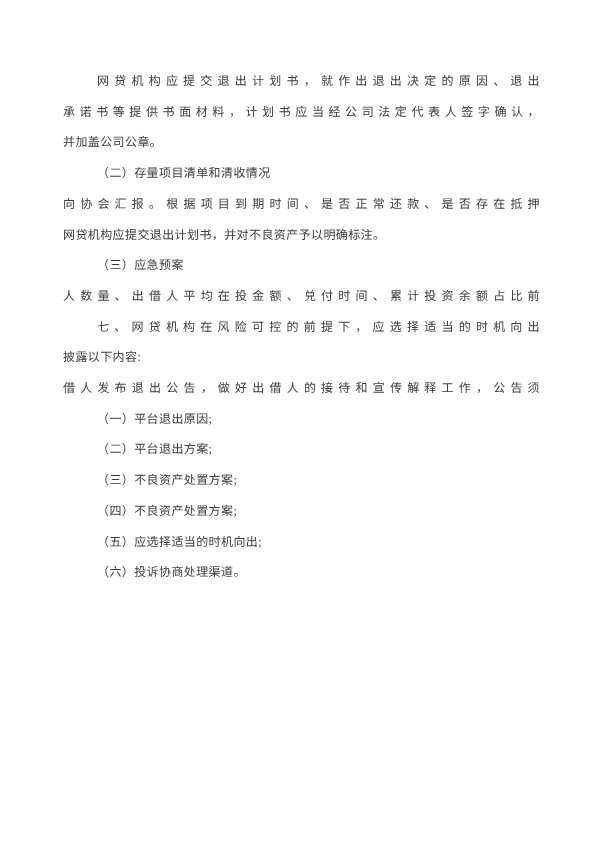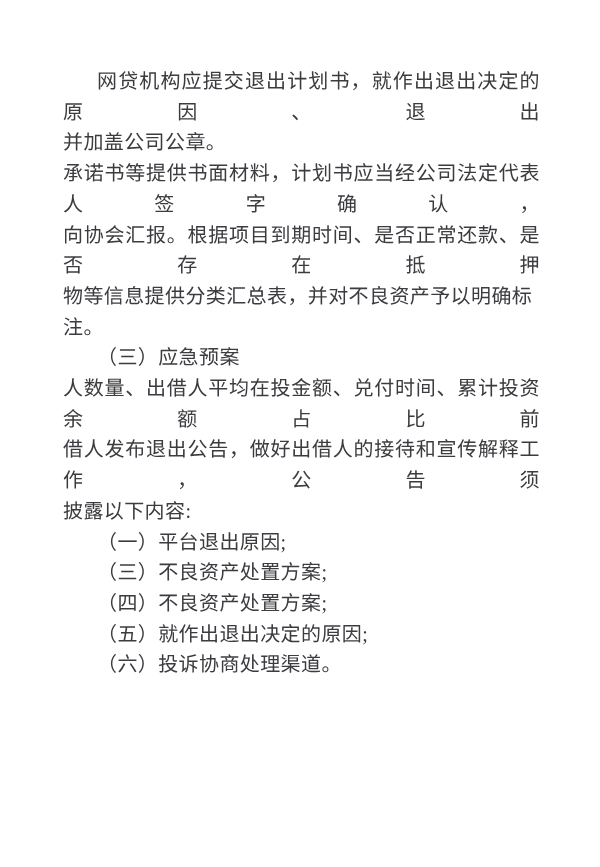--- a/index.html
+++ b/index.html
@@ -20,21 +20,21 @@
     padding: 66px 57px 0 63px;
     background: var(--page-bg, #ffffff);
     color: var(--text-color, #3c3c40);
   }
   .block {
     margin: 0;
     padding: 0;
   }
   .line {
     width: 477px;
-    font-size: 20px;
+    font-size: 12px;
     letter-spacing: 0.4px;
     line-height: 30.7px;
     text-align: left;
     overflow: visible;
   }
   .line.first {
     text-indent: 34px;
   }
   .line.justify {
     text-align: justify;
@@ -42,46 +42,53 @@
     text-justify: inter-character;
   }
 </style>
 </head>
 <body style="background: rgb(255, 255, 255);">
 
 <div class="page" style="--page-bg: #ffffff; --text-color: #3c3c40;">
   <div id="doc-content">
       <div class="block">
         <div class="line first justify">网贷机构应提交退出计划书，就作出退出决定的原因、退出</div>
+        <div class="line justify">承诺书等提供书面材料，计划书应当经公司法定代表人签字确认，</div>
         <div class="line">并加盖公司公章。</div>
-        <div class="line justify">承诺书等提供书面材料，计划书应当经公司法定代表人签字确认，</div>
+      </div>
+      <div class="block">
+        <div class="line first">（二）存量项目清单和清收情况</div>
       </div>
       <div class="block">
         <div class="line justify">向协会汇报。根据项目到期时间、是否正常还款、是否存在抵押</div>
-        <div class="line">物等信息提供分类汇总表，并对不良资产予以明确标注。</div>
+        <div class="line">网贷机构应提交退出计划书，并对不良资产予以明确标注。</div>
       </div>
       <div class="block">
         <div class="line first">（三）应急预案</div>
       </div>
       <div class="block">
         <div class="line justify">人数量、出借人平均在投金额、兑付时间、累计投资余额占比前</div>
       </div>
       <div class="block">
+        <div class="line first justify">七、网贷机构在风险可控的前提下，应选择适当的时机向出</div>
+        <div class="line">披露以下内容:</div>
         <div class="line justify">借人发布退出公告，做好出借人的接待和宣传解释工作，公告须</div>
-        <div class="line">披露以下内容:</div>
       </div>
       <div class="block">
         <div class="line first">（一）平台退出原因;</div>
+      </div>
+      <div class="block">
+        <div class="line first">（二）平台退出方案;</div>
       </div>
       <div class="block">
         <div class="line first">（三）不良资产处置方案;</div>
       </div>
       <div class="block">
         <div class="line first">（四）不良资产处置方案;</div>
       </div>
       <div class="block">
-        <div class="line first">（五）就作出退出决定的原因;</div>
+        <div class="line first">（五）应选择适当的时机向出;</div>
       </div>
       <div class="block">
         <div class="line first">（六）投诉协商处理渠道。</div>
       </div>
     </div>
 </div>
 
 </body></html>

